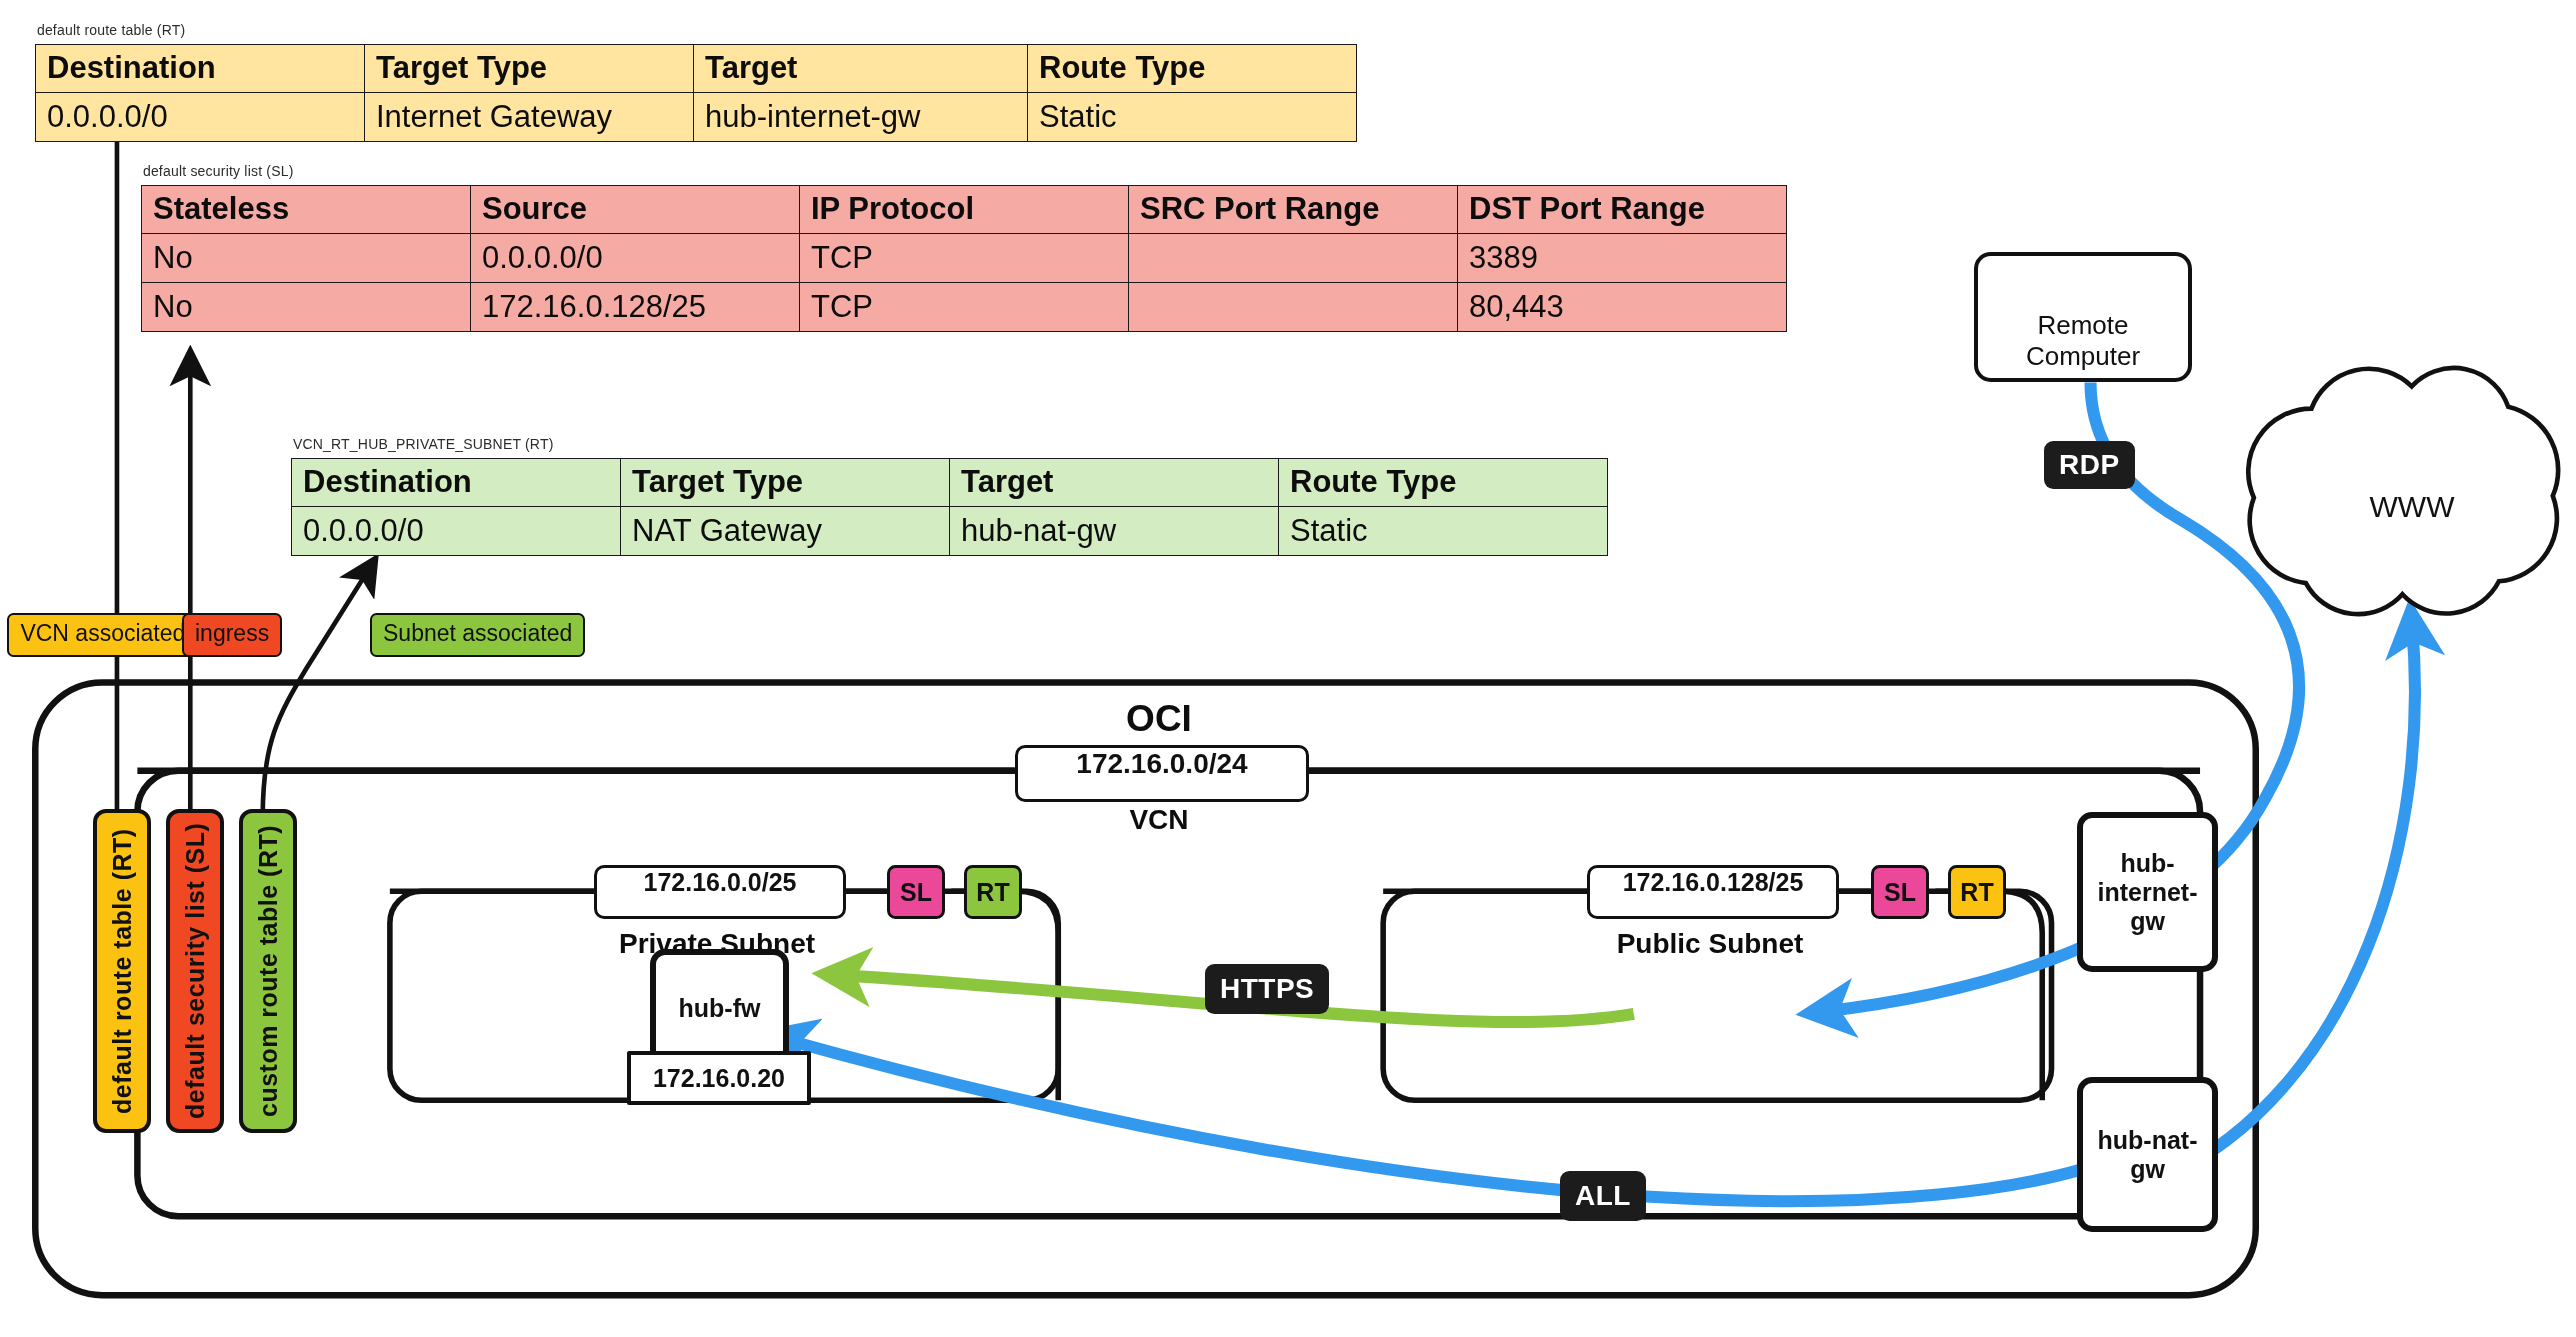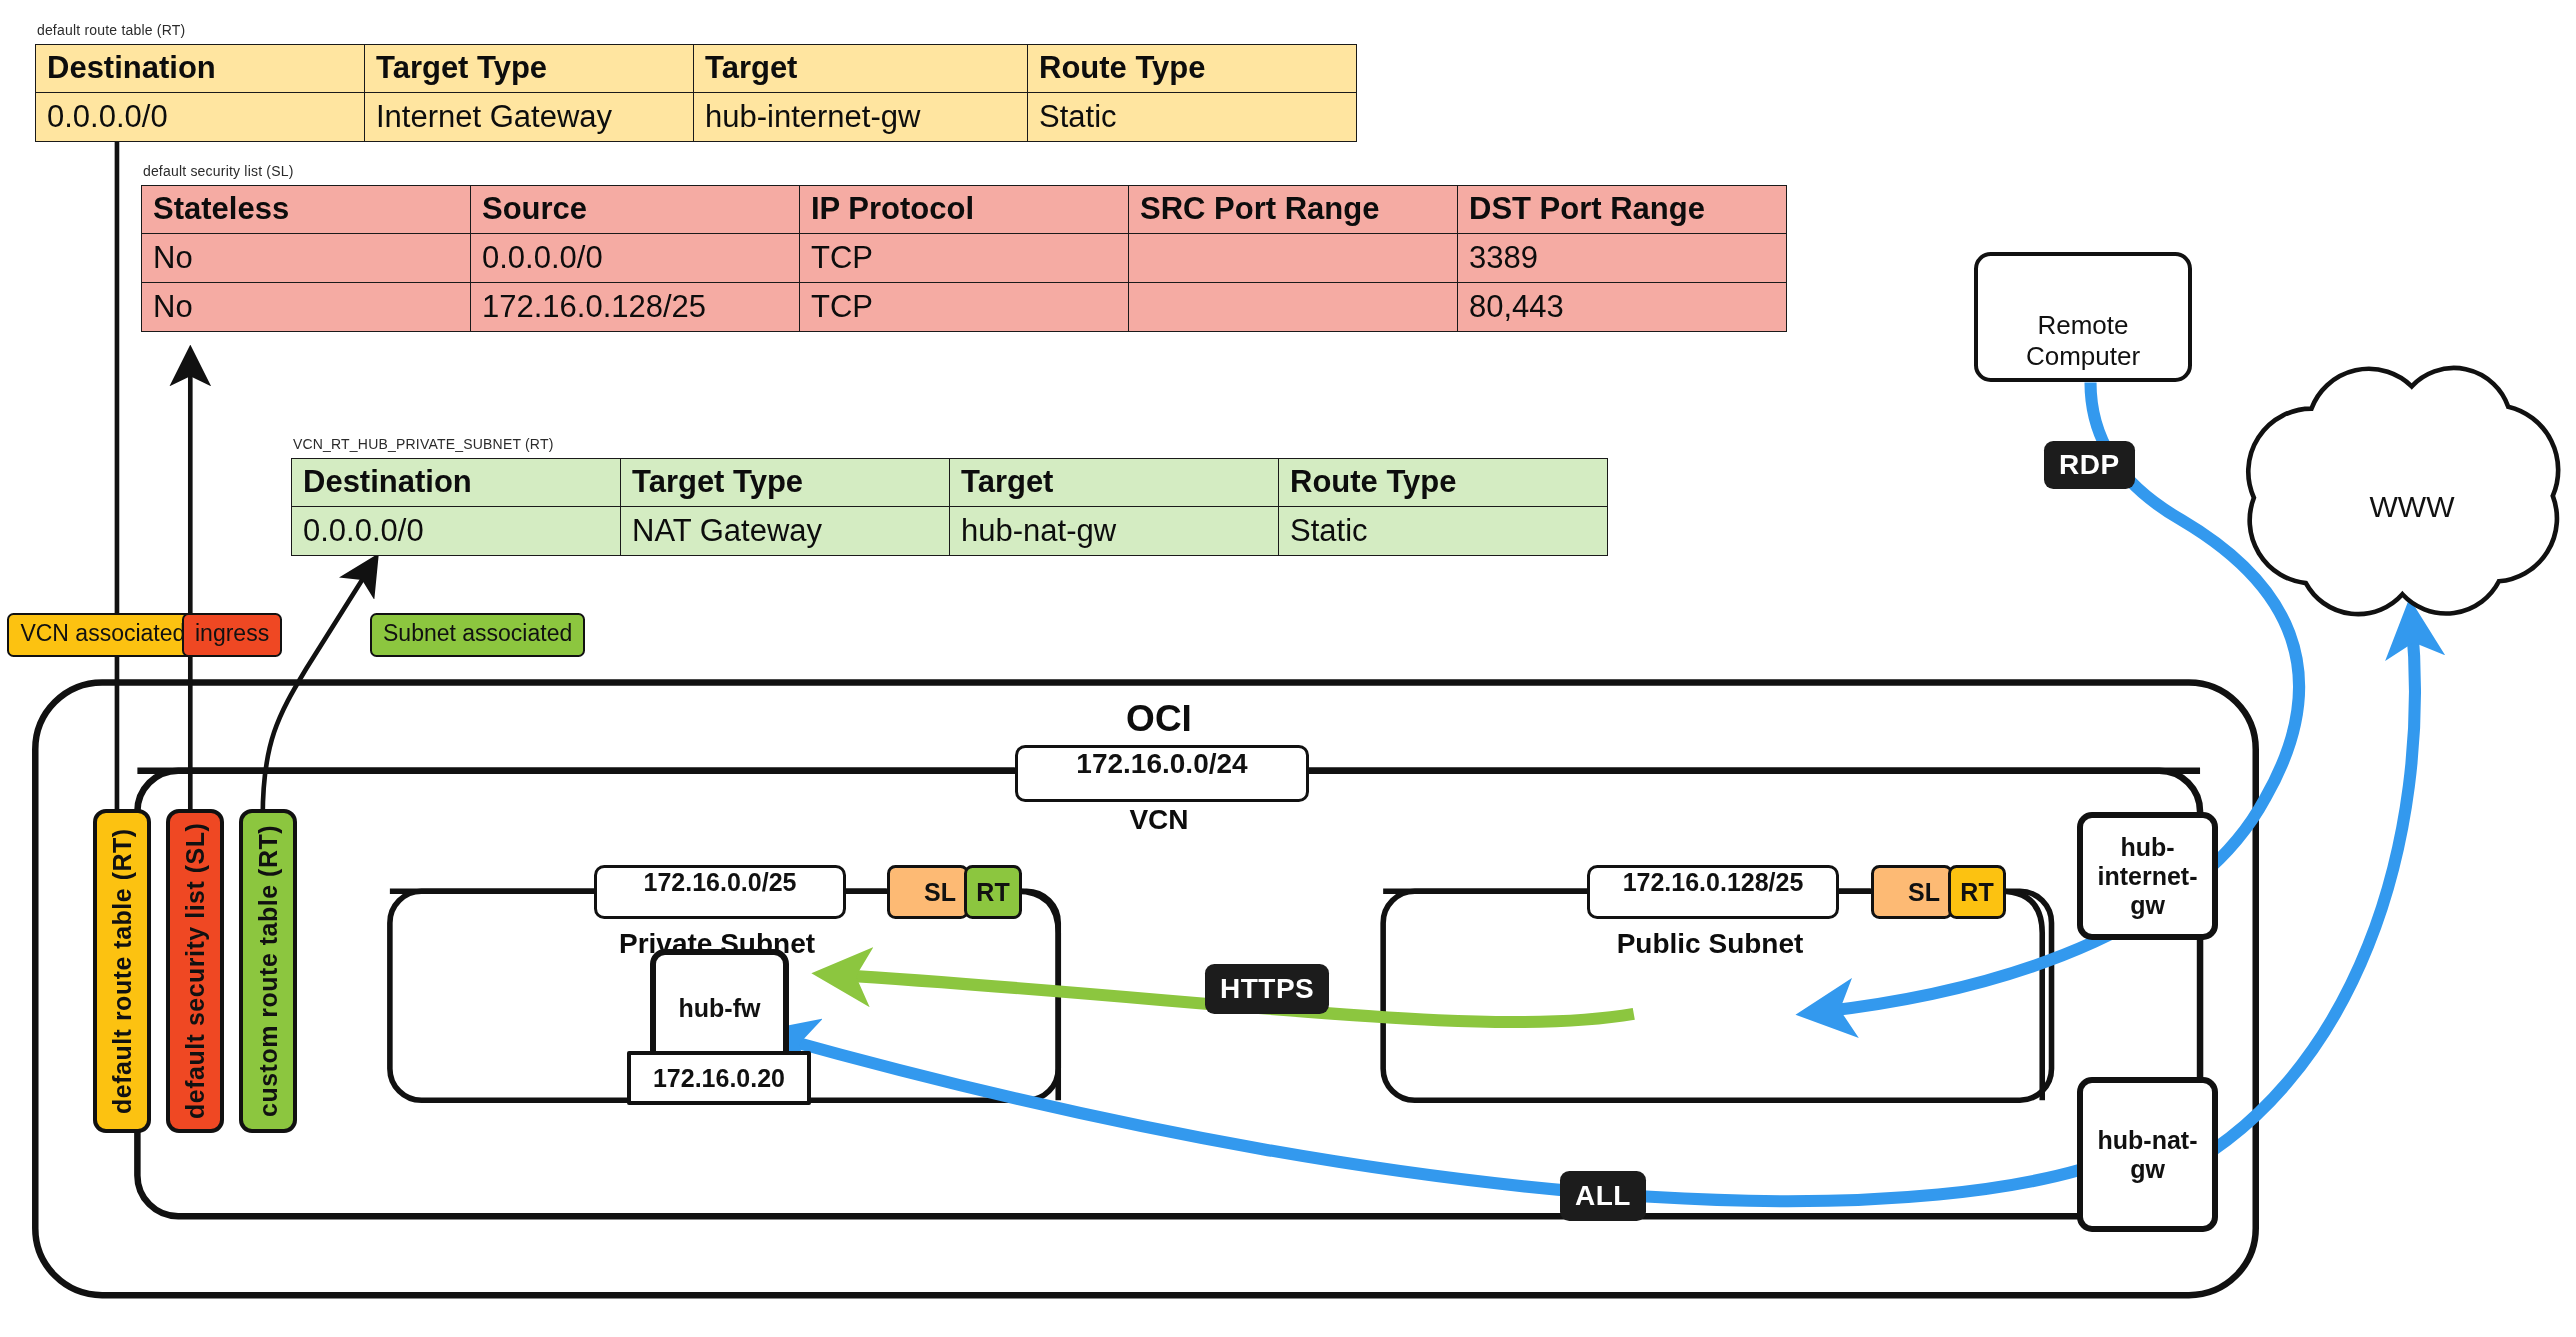--- a/index.html
+++ b/index.html
@@ -46,21 +46,21 @@
   .sub-title{font-size:28px;font-weight:bold;}
   .cidr-box{position:absolute;border:3.7px solid #111;border-radius:10.2px;
             background:#fff;display:flex;align-items:flex-start;justify-content:center;
             font-size:28px;font-weight:bold;color:#111;}
   .cidr-box.small{font-size:25px;border-width:3.7px;}
 
   
   .badge{position:absolute;border:3.7px solid #111;border-radius:8.4px;
          display:flex;align-items:center;justify-content:center;
          font-size:25px;font-weight:bold;color:#111;}
-  .badge.red{background:#fdba74;padding-left:24px;}
+  .badge.red{background:#ec4899;}
   .badge.green{background:#8cc63f;}
   .badge.yellow{background:#fcc211;}
 
   
   .node{position:absolute;border:6.5px solid #111;border-radius:15px;background:#fff;
         display:flex;align-items:center;justify-content:center;text-align:center;
         font-size:25px;font-weight:bold;color:#111;line-height:1.16;padding:3.7px;
         box-sizing:border-box;}
   .ipchip{position:absolute;border:4.6px solid #111;border-radius:2px;background:#fff;
           display:flex;align-items:center;justify-content:center;
@@ -308,21 +308,21 @@
     <span>SL</span>
   </div>
   <div class="badge yellow" style="left:1948px;top:865px;width:52px;height:48px;">
     <span>RT</span>
   </div>
   <div class="lbl center sub-title" style="left:1710px;top:928px;">
     <span>Public Subnet</span>
   </div>
 
 
-  <div class="node" style="left:2077px;top:812px;width:141px;height:128px;flex-direction:column;">
+  <div class="node" style="left:2077px;top:812px;width:141px;height:160px;flex-direction:column;">
     <span>hub-</span>
     <span>internet-</span>
     <span>gw</span>
   </div>
   <div class="node" style="left:2077px;top:1077px;width:141px;height:155px;flex-direction:column;">
     <span>hub-nat-</span>
     <span>gw</span>
   </div>
 
   <div class="rc" style="left:1974px;top:252px;width:218px;height:130px;">

